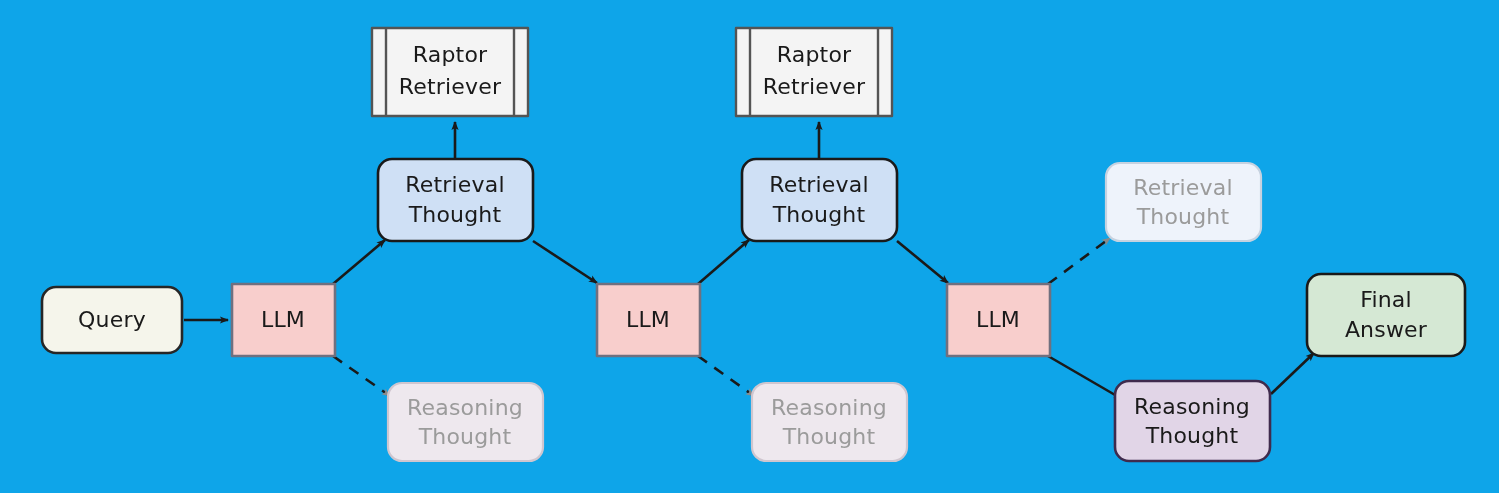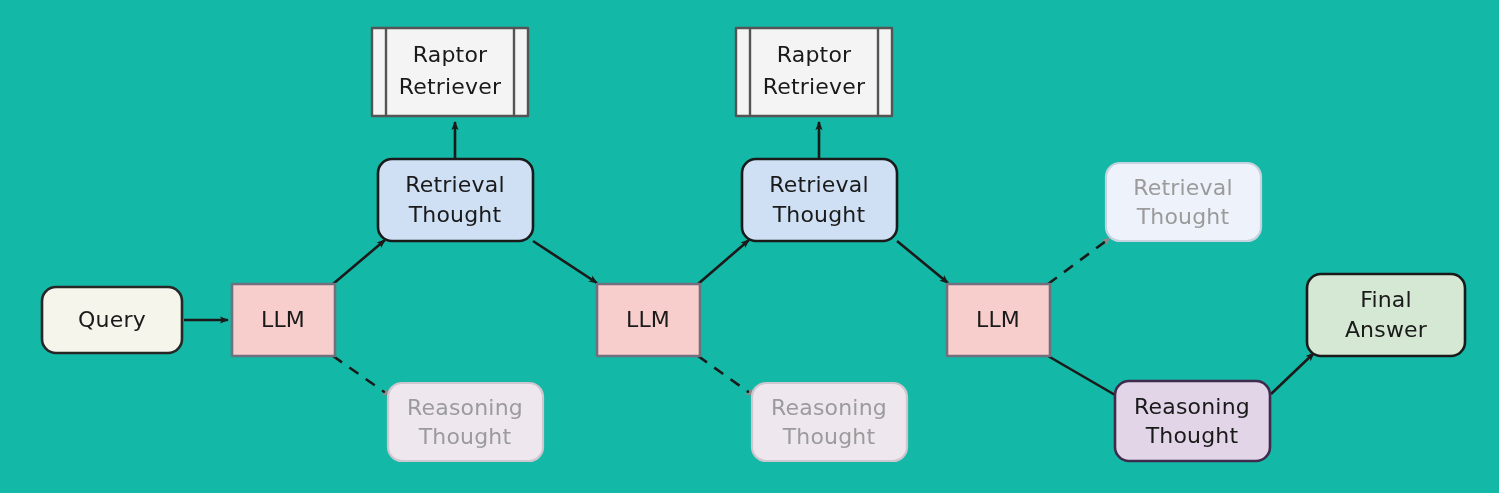--- a/index.html
+++ b/index.html
@@ -10,21 +10,21 @@
   body {
     width: 1499px;
     height: 497px;
     overflow: hidden;
     font-family: "DejaVu Sans", sans-serif;
   }
   #canvas {
     position: relative;
     width: 1499px;
     height: 493px;
-    background: #14b8a6;
+    background: #0ea5e9;
   }
   svg.layer {
     position: absolute;
     top: 0;
     left: 0;
     width: 1499px;
     height: 497px;
   }
   .node-label {
     font-family: "DejaVu Sans", sans-serif;

